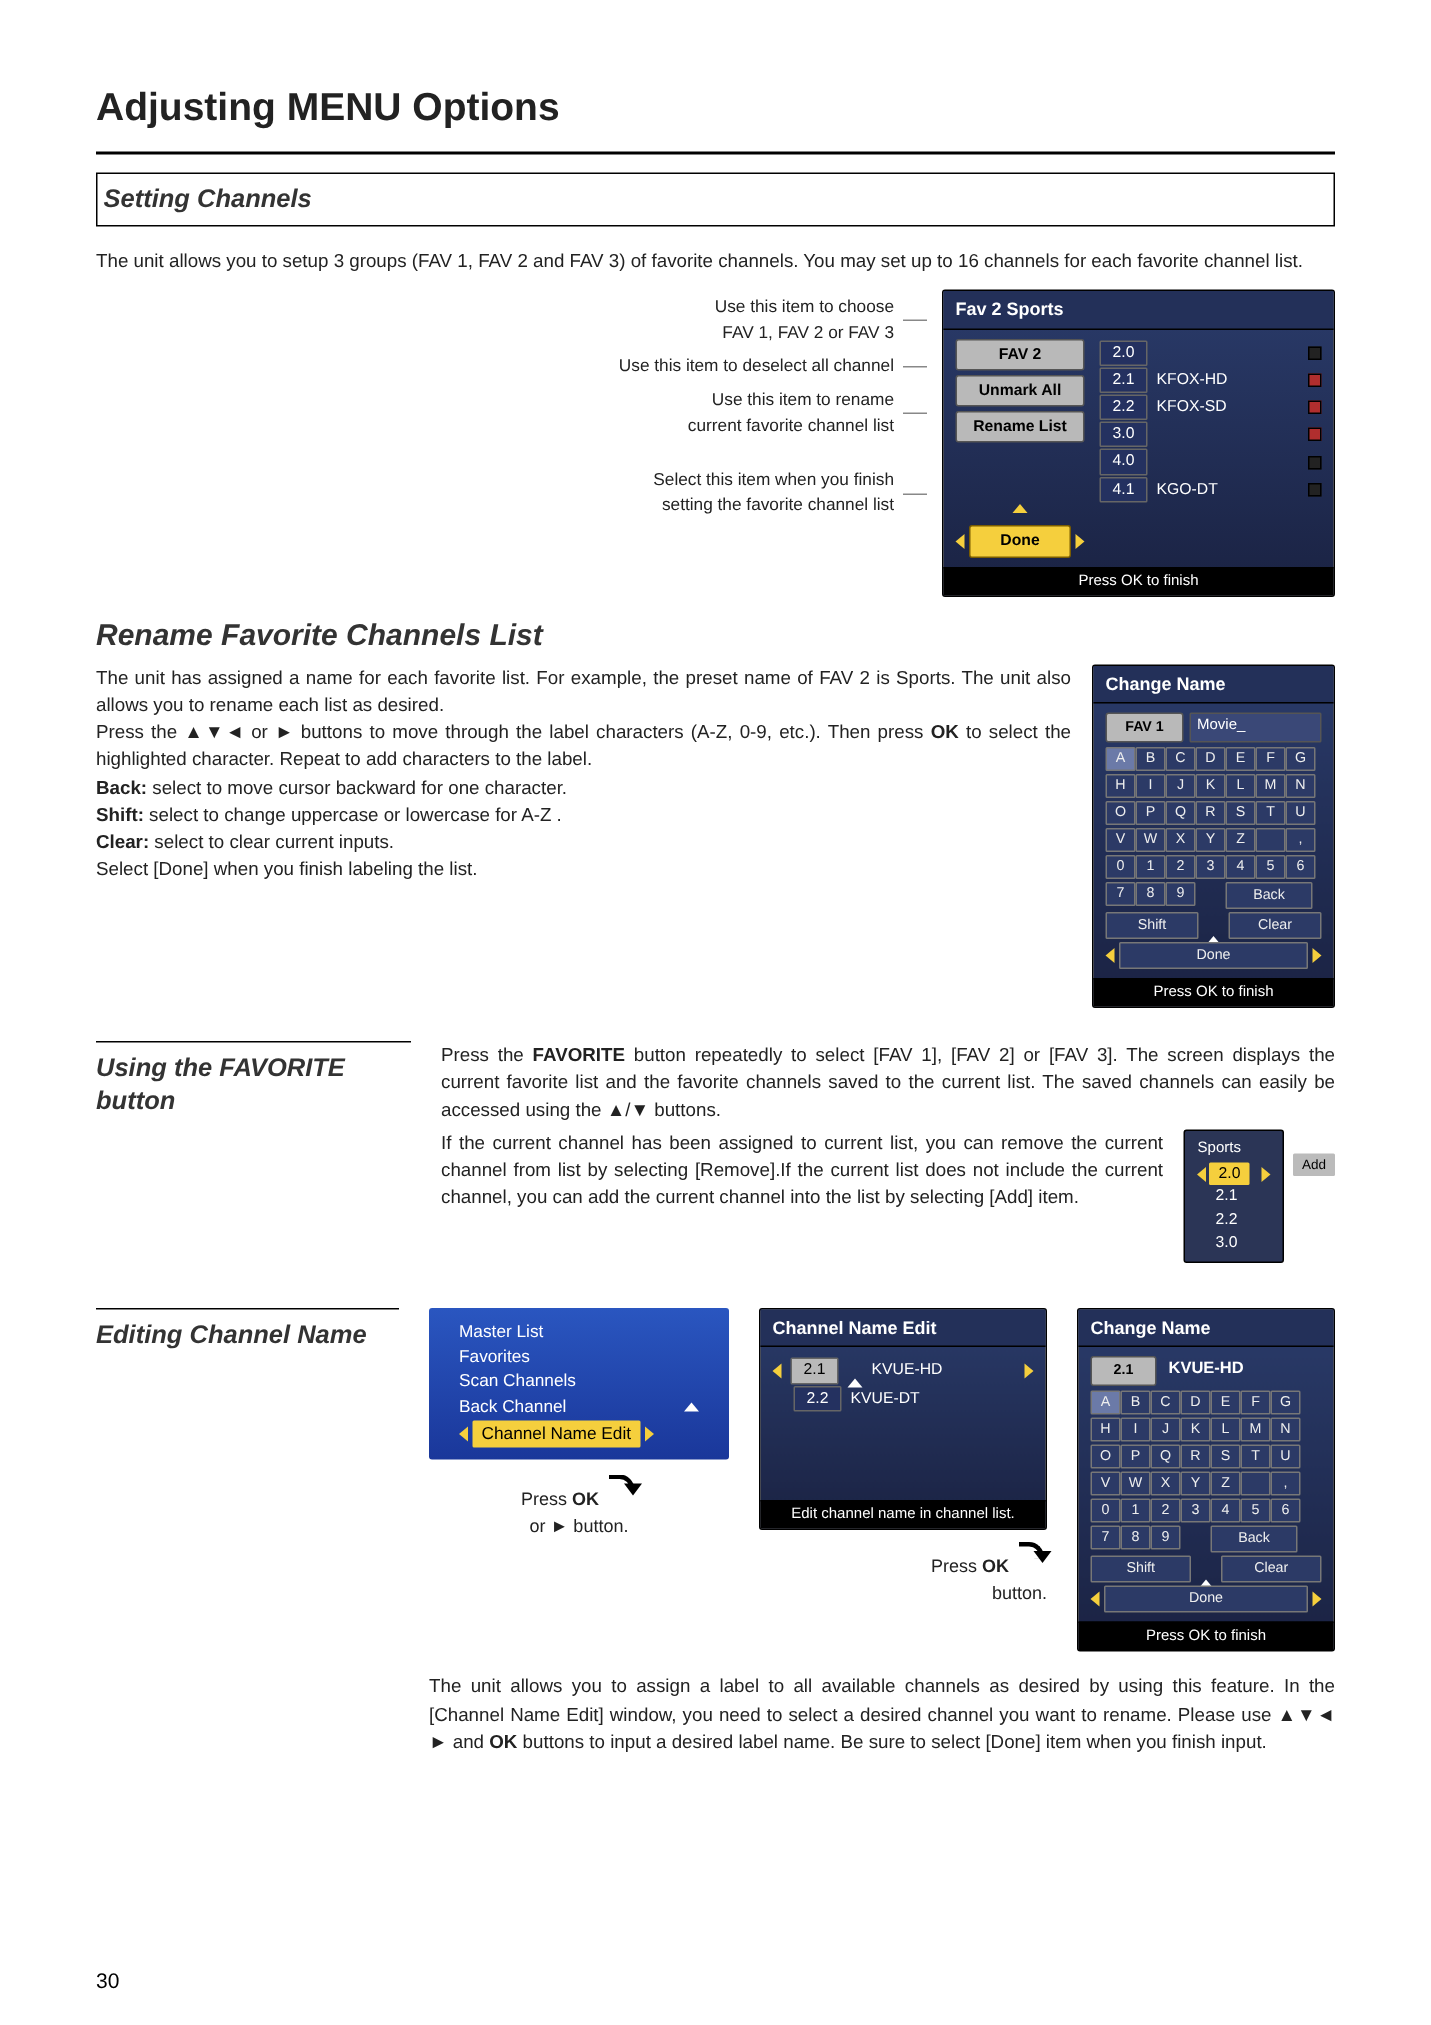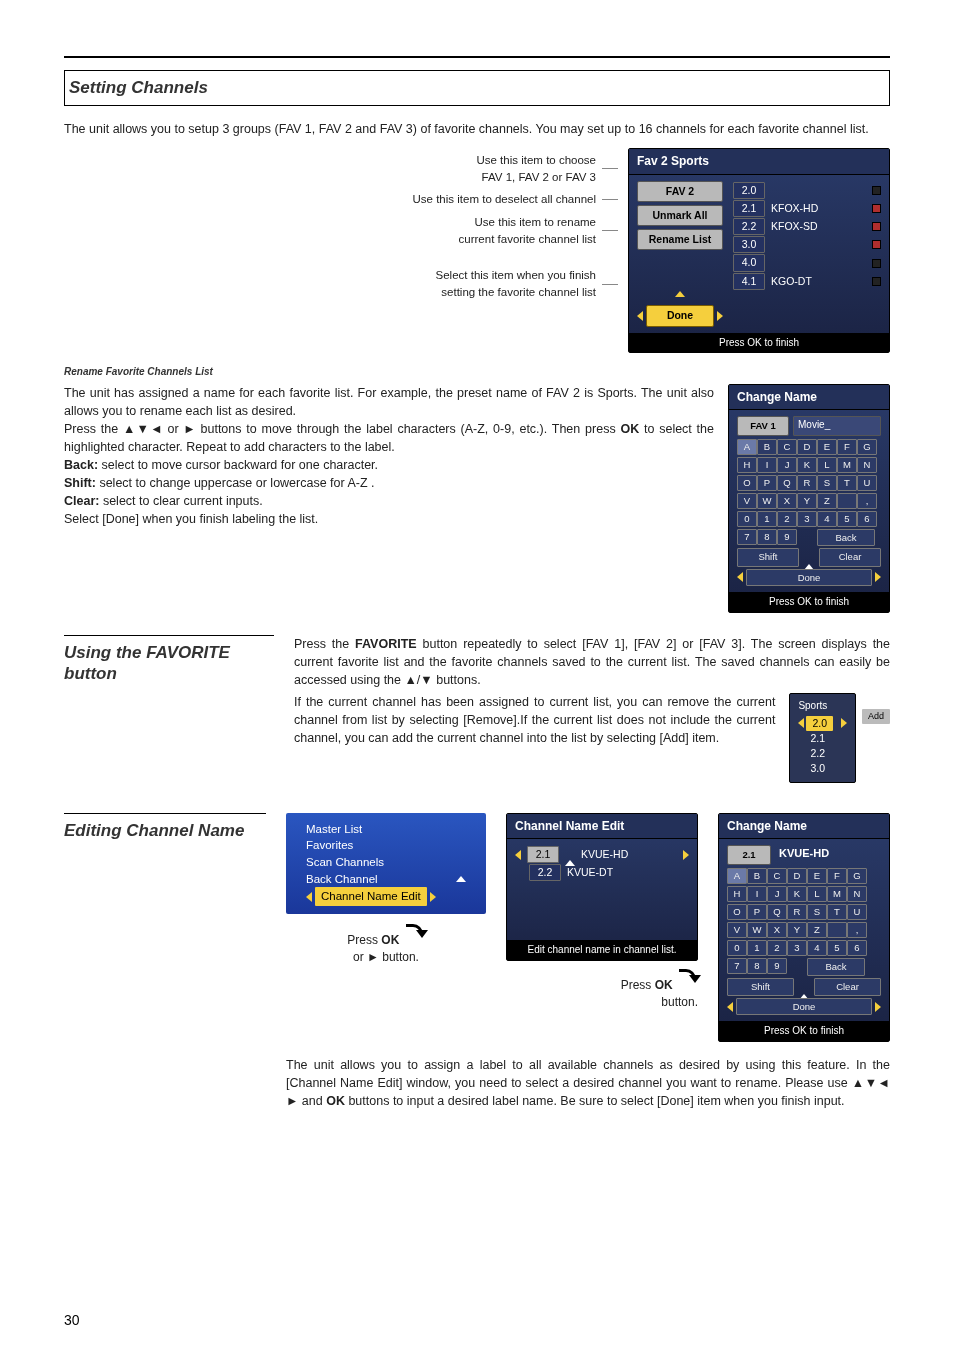--- a/index.html
+++ b/index.html
@@ -54,20 +54,21 @@
   .pagenum{position:absolute;left:64px;bottom:22px;font-size:14px;color:#000}
 
   .arrow-down{width:22px;height:22px;display:inline-block;position:relative}
   .arrow-down::before{content:"";position:absolute;left:3px;top:2px;width:14px;height:8px;border-top:3px solid #000;border-right:3px solid #000;border-radius:0 10px 0 0}
   .arrow-down::after{content:"";position:absolute;left:13px;top:8px;width:0;height:0;border-left:6px solid transparent;border-right:6px solid transparent;border-top:8px solid #000}
 </style>
 </head>
 <body>
 
 <div class="page">
+  <div class="h1">Adjusting MENU Options</div>
   <div class="hr"></div>
   <div class="section-bar">Setting Channels</div>
 
   <div class="two-col">
     <div class="body" style="flex:1">
       <div>The unit allows you to setup 3 groups (FAV 1, FAV 2 and FAV 3) of favorite channels. You may set up to 16 channels for each favorite channel list.</div>
 
       <div style="display:flex;gap:10px;margin-top:10px">
 
         <div style="flex:1;display:flex;flex-direction:column;gap:6px;align-items:flex-end;padding-top:4px">
@@ -134,21 +135,21 @@
                   <span class="num">4.1</span>
                   <span class="name">KGO-DT</span>
                   <span class="sq" style="background:#222"></span>
                 </div>
             </div>
           </div>
           <div class="footer">Press OK to finish</div>
         </div>
       </div>
 
-      <div style="font-style:italic;font-weight:700;color:#333;margin-top:12px;font-size:10px">Rename Favorite Channels List</div>
+      <div style="font-style:italic;font-weight:700;color:#333;margin-top:12px;font-size:20px">Rename Favorite Channels List</div>
 
       <div style="display:flex;gap:14px;margin-top:4px">
         <div style="flex:1">
           <span>The unit has assigned a name for each favorite list. For example, the preset name of FAV 2 is Sports. The unit also allows you to rename each list as desired.</span><br>
           <span>Press the ▲▼◄ or ► buttons to move through the label characters (A-Z, 0-9, etc.). Then press </span><b>OK</b><span> to select the highlighted character. Repeat to add characters to the label.</span><br>
           <b>Back:</b><span> select to move cursor backward for one character.</span><br>
           <b>Shift:</b><span> select to change uppercase or lowercase for A-Z .</span><br>
           <b>Clear:</b><span> select to clear current inputs.</span><br>
           <span>Select [Done] when you finish labeling the list.</span>
         </div>

